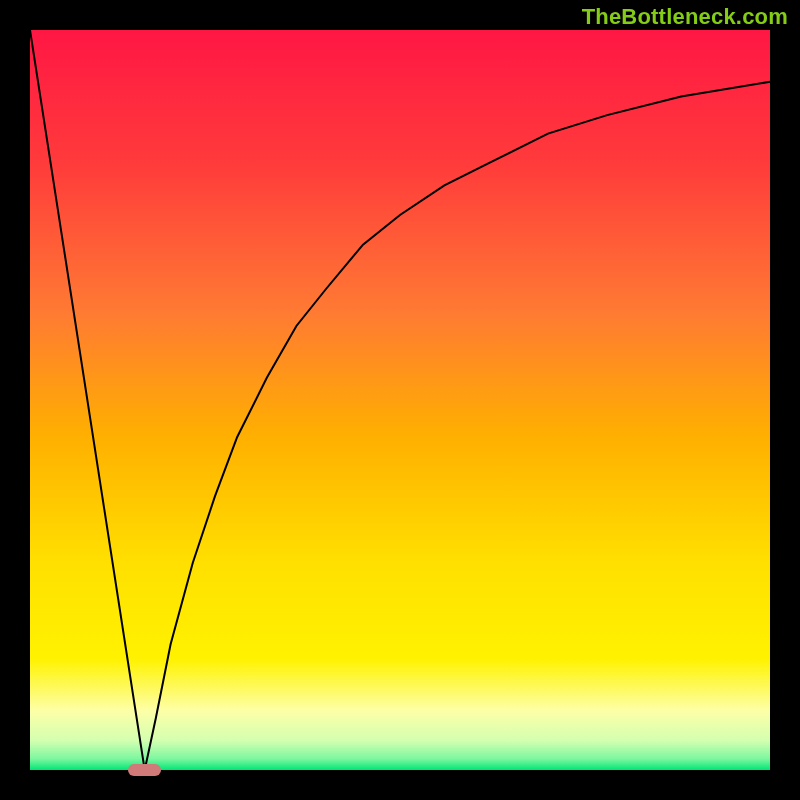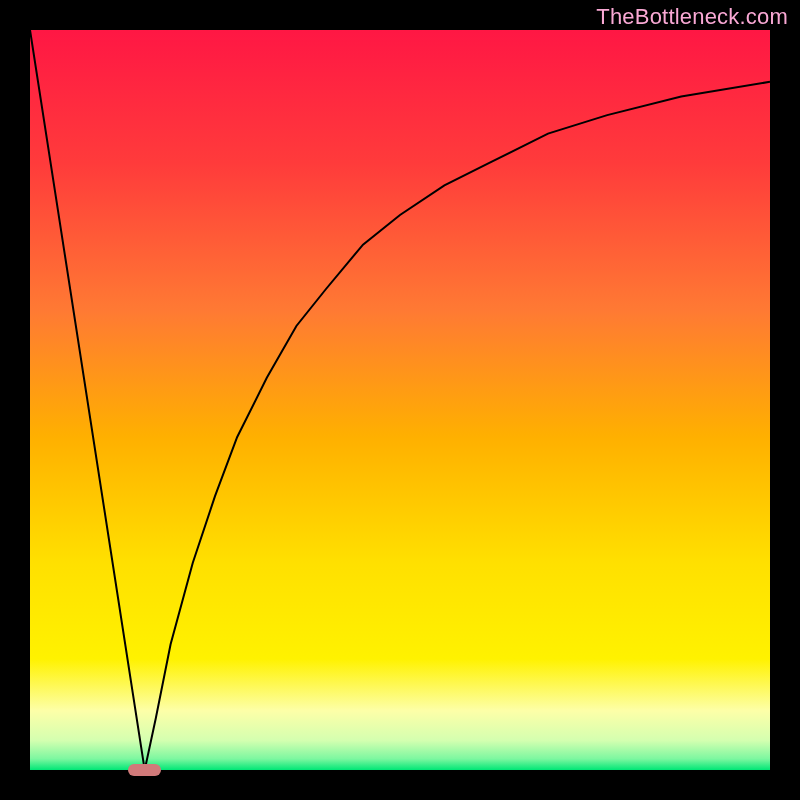--- a/index.html
+++ b/index.html
@@ -36,23 +36,23 @@
   }
   .marker {
     position: absolute;
     background: #d17a7a;
     border-radius: 6px;
   }
   .watermark {
     position: absolute;
     top: 4px;
     right: 12px;
-    color: #f9a8d4;
+    color: #84cc16;
     font-size: 22px;
-    font-weight: 400;
+    font-weight: 700;
     letter-spacing: 0.2px;
   }
 </style>
 </head>
 <body>
 
 <div class="frame">
 
   <div class="watermark">TheBottleneck.com</div>
 

